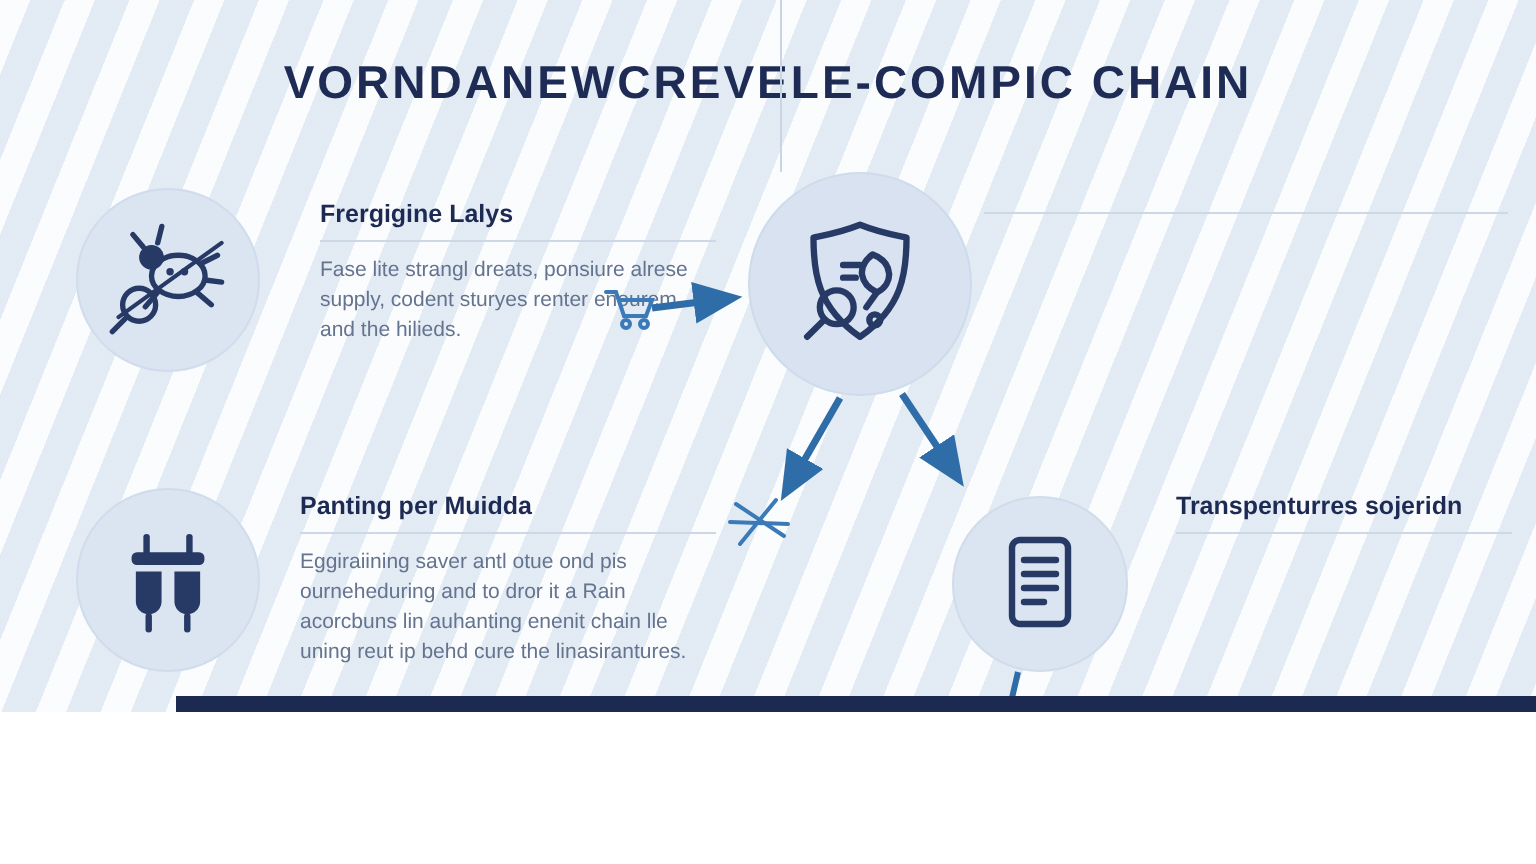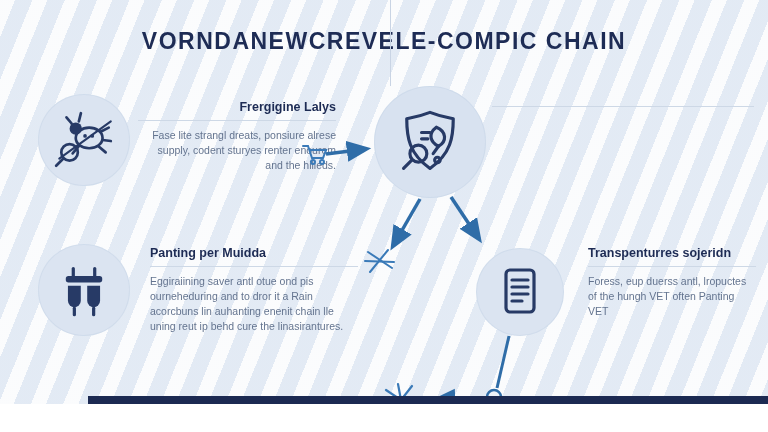--- a/index.html
+++ b/index.html
@@ -1,18 +1,18 @@
 <!DOCTYPE html>
 <html><head>
 <meta charset="utf-8">
 <style>
   html,body{margin:0;padding:0;}
   body{font-family:"Liberation Sans", sans-serif;}
   .stage{
-    position:relative;width:768px;height:404px;overflow:hidden;
+    position:relative;width:768px;height:356px;overflow:hidden;
     background-color:#eef2f8;
     background-image:repeating-linear-gradient(112deg,
       rgba(255,255,255,0.75) 0px, rgba(255,255,255,0.75) 14px,
       rgba(213,225,240,0.45) 14px, rgba(213,225,240,0.45) 30px);
   }
   .title{
     position:absolute;top:28px;left:0;width:768px;text-align:center;
     font-size:23px;font-weight:700;letter-spacing:1.5px;color:#1e2c55;
   }
   .vrule{position:absolute;left:390px;top:0;width:1px;height:86px;background:#c9d4e4;}
@@ -26,21 +26,21 @@
   .circle.bl{left:38px;top:244px;width:92px;height:92px;}
   .circle.br{left:476px;top:248px;width:88px;height:88px;}
   .textblock{position:absolute;}
   .textblock h3{
     margin:0;font-size:12.5px;font-weight:700;color:#1d2b54;white-space:nowrap;
   }
   .textblock .rule{height:1px;background:#cdd8e6;margin:6px 0 7px 0;}
   .textblock p{
     margin:0;font-size:10.5px;line-height:1.42;color:#64748f;
   }
-  .tb-threat{left:138px;top:100px;width:198px;text-align:right;}
+  .tb-threat{left:160px;top:100px;width:198px;}
   .tb-power{left:492px;top:100px;width:262px;}
   .tb-secure{left:150px;top:246px;width:208px;}
   .tb-transparent{left:588px;top:246px;width:168px;}
   .bottombar{position:absolute;left:88px;right:0;bottom:0;height:8px;background:#1c2a52;}
   svg.overlay{position:absolute;left:0;top:0;pointer-events:none;}
 </style>
 </head>
 <body>
 
 <div class="stage">
@@ -117,21 +117,20 @@
 
   <div class="textblock tb-secure">
     <h3>Panting per Muidda</h3>
     <div class="rule"></div>
     <p>Eggiraiining saver antl otue ond pis ourneheduring and to dror it a Rain acorcbuns lin auhanting enenit chain lle uning reut ip behd cure the linasirantures.</p>
   </div>
 
   <div class="textblock tb-transparent">
     <h3>Transpenturres sojeridn</h3>
     <div class="rule"></div>
-    <p>Foress, eup duerss antl, lropuctes of the hungh VET often Panting VET</p>
   </div>
 
   <svg class="overlay" width="768" height="432" viewBox="0 0 768 432">
     <defs>
       <marker id="ah" markerWidth="8" markerHeight="8" refX="5.5" refY="3" orient="auto" markerUnits="strokeWidth">
         <path d="M0,0 L7,3 L0,6 Z" fill="#2f6da8"></path>
       </marker>
     </defs>
 
     <line x1="326" y1="154" x2="366" y2="149" stroke="#2f6da8" stroke-width="3.5" marker-end="url(#ah)"></line>

